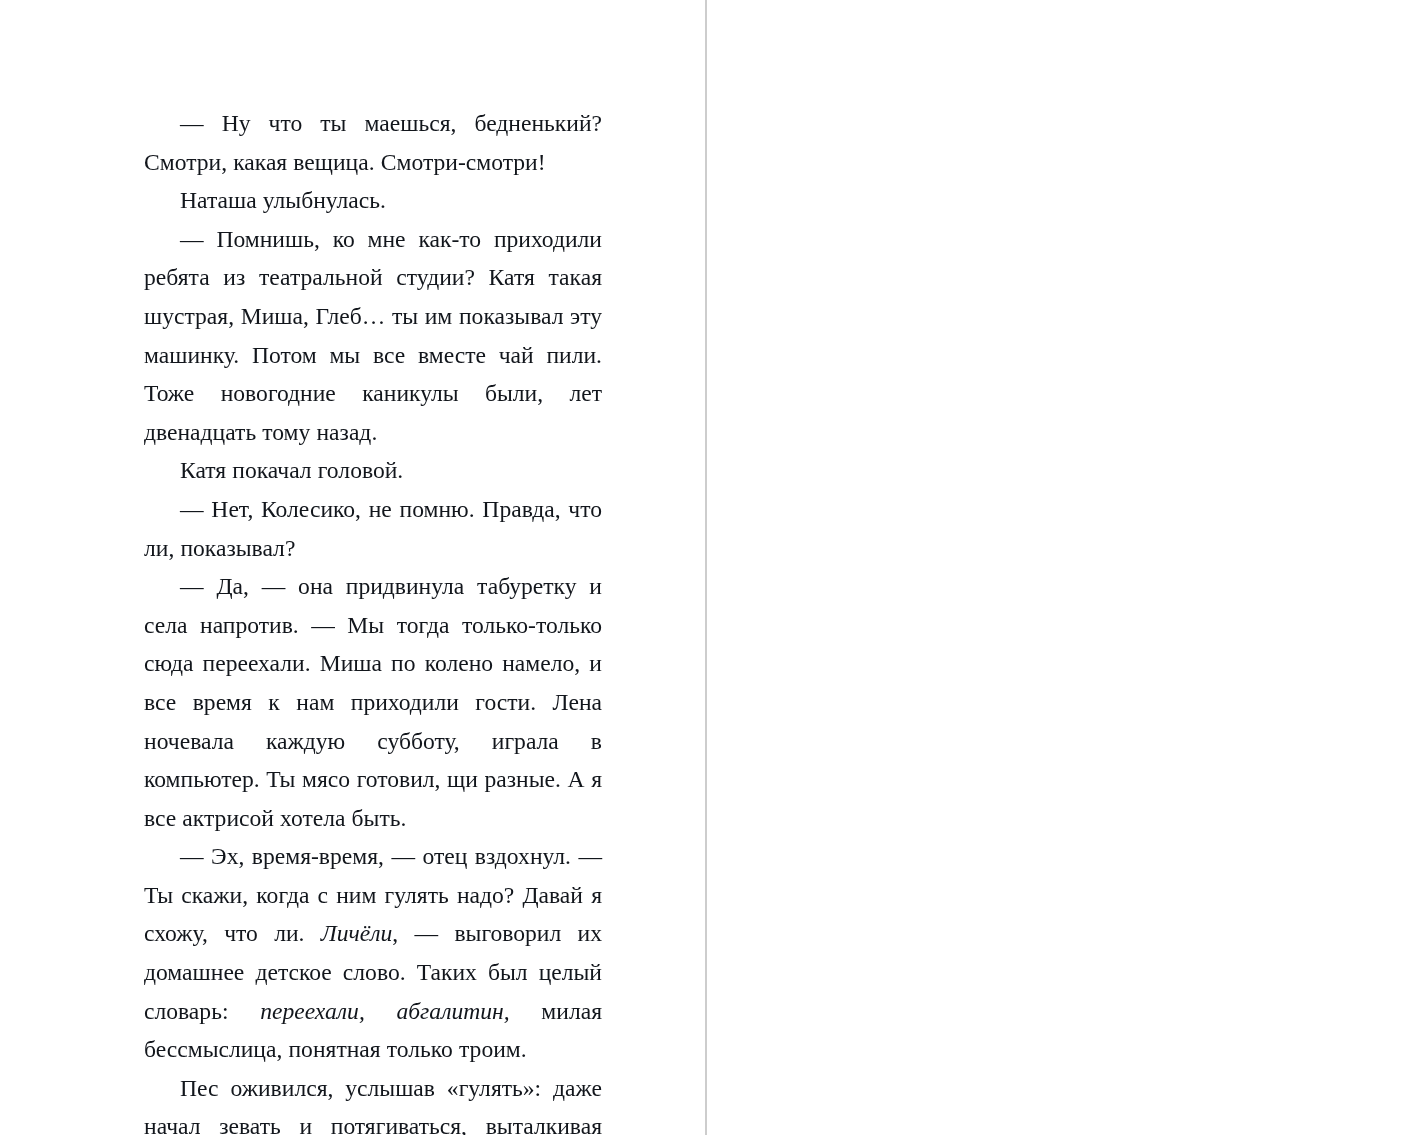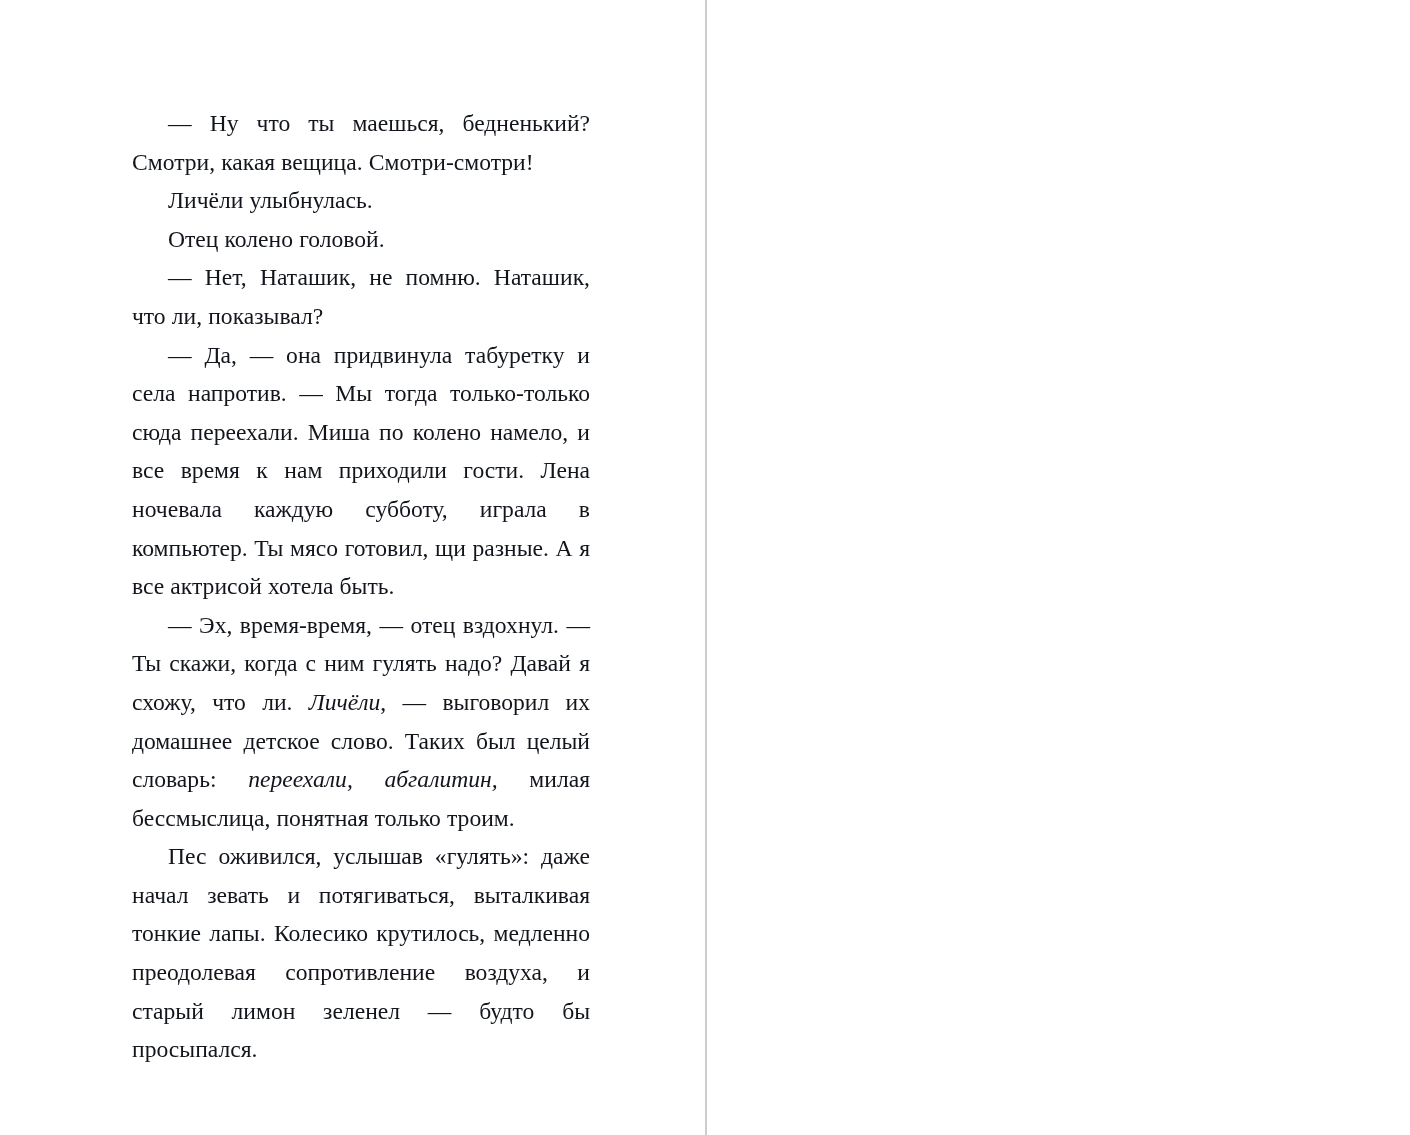--- a/index.html
+++ b/index.html
@@ -32,21 +32,21 @@
     width: 2px;
     height: 1135px;
     background: #cdcdcd;
   }
 
   .page {
     position: absolute;
     top: 0;
     height: 1135px;
   }
-  .page-left  { left: 4px;    width: 594px; }
+  .page-left  { left: 16px;    width: 594px; }
   .page-right { left: 707px; width: 703px; }
 
   .textblock {
     position: absolute;
     font-size: 23.6px;
     line-height: 38.6px;
     text-align: justify;
     text-justify: inter-word;
     hyphens: none;
     word-spacing: 0.01em;
@@ -70,23 +70,24 @@
   }
 </style>
 </head>
 <body>
 
 <div class="spread">
 
   <div class="page page-left">
     <div class="textblock textblock-left">
         <p>— Ну что ты маешься, бедненький? Смотри, какая вещица. Смотри-смотри!</p>
-        <p>Личёли улыбнулась.</p>
-        <p>Отец колено головой.</p>
-        <p>— Нет, Наташик, не помню. Наташик, что ли, показывал?</p>
+        <p>Наташа улыбнулась.</p>
+        <p>— Помнишь, ко мне как-то приходили ребята из театральной студии? Катя такая шустрая, Миша, Глеб… ты им показывал эту машинку. Потом мы все вместе чай пили. Тоже новогодние каникулы были, лет двенадцать тому назад.</p>
+        <p>Катя покачал головой.</p>
+        <p>— Нет, Колесико, не помню. Правда, что ли, показывал?</p>
         <p>— Да, — она придвинула табуретку и села напротив. — Мы тогда только-только сюда переехали. Миша по колено намело, и все время к нам приходили гости. Лена ночевала каждую субботу, играла в компьютер. Ты мясо готовил, щи разные. А я все актрисой хотела быть.</p>
         <p>— Эх, время-время, — отец вздохнул. — Ты скажи, когда с ним гулять надо? Давай я схожу, что ли. <em>Личёли</em>, — выговорил их домашнее детское слово. Таких был целый словарь: <em>переехали, абгалитин,</em> милая бессмыслица, понятная только троим.</p>
         <p>Пес оживился, услышав «гулять»: даже начал зевать и потягиваться, выталкивая тонкие лапы. Колесико крутилось, медленно преодолевая сопротивление воздуха, и старый лимон зеленел — будто бы просыпался.</p>
       </div>
   </div>
 
   <div class="gutter"></div>
 
   <div class="page page-right">
 

